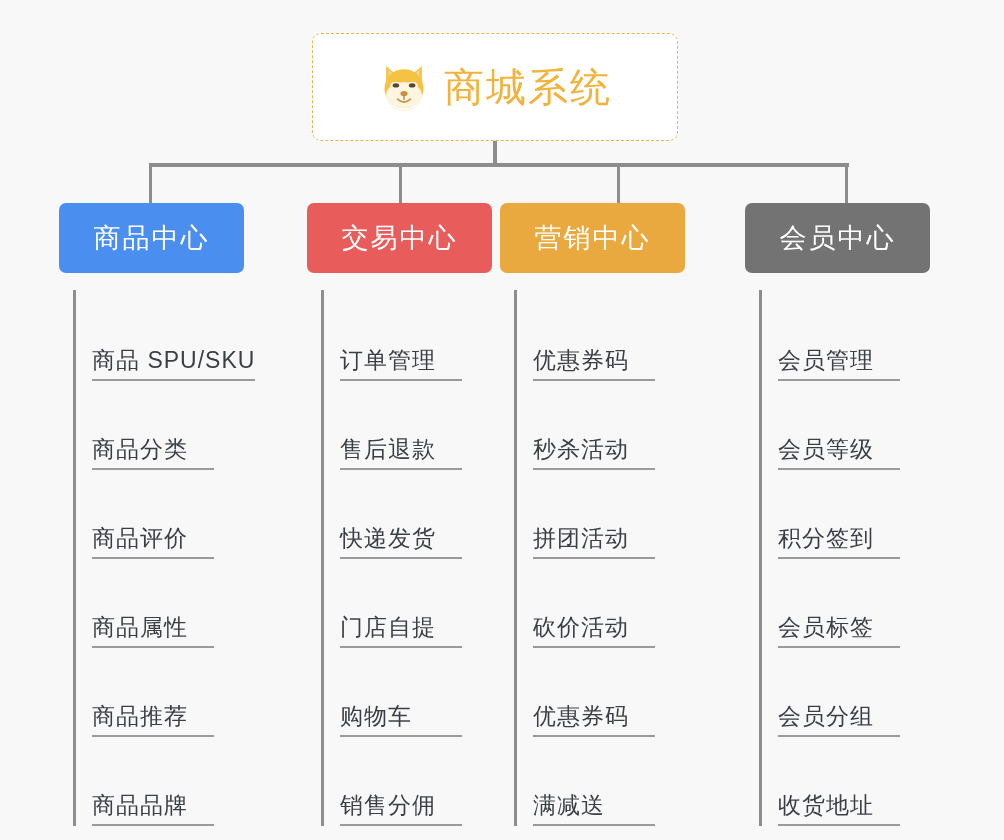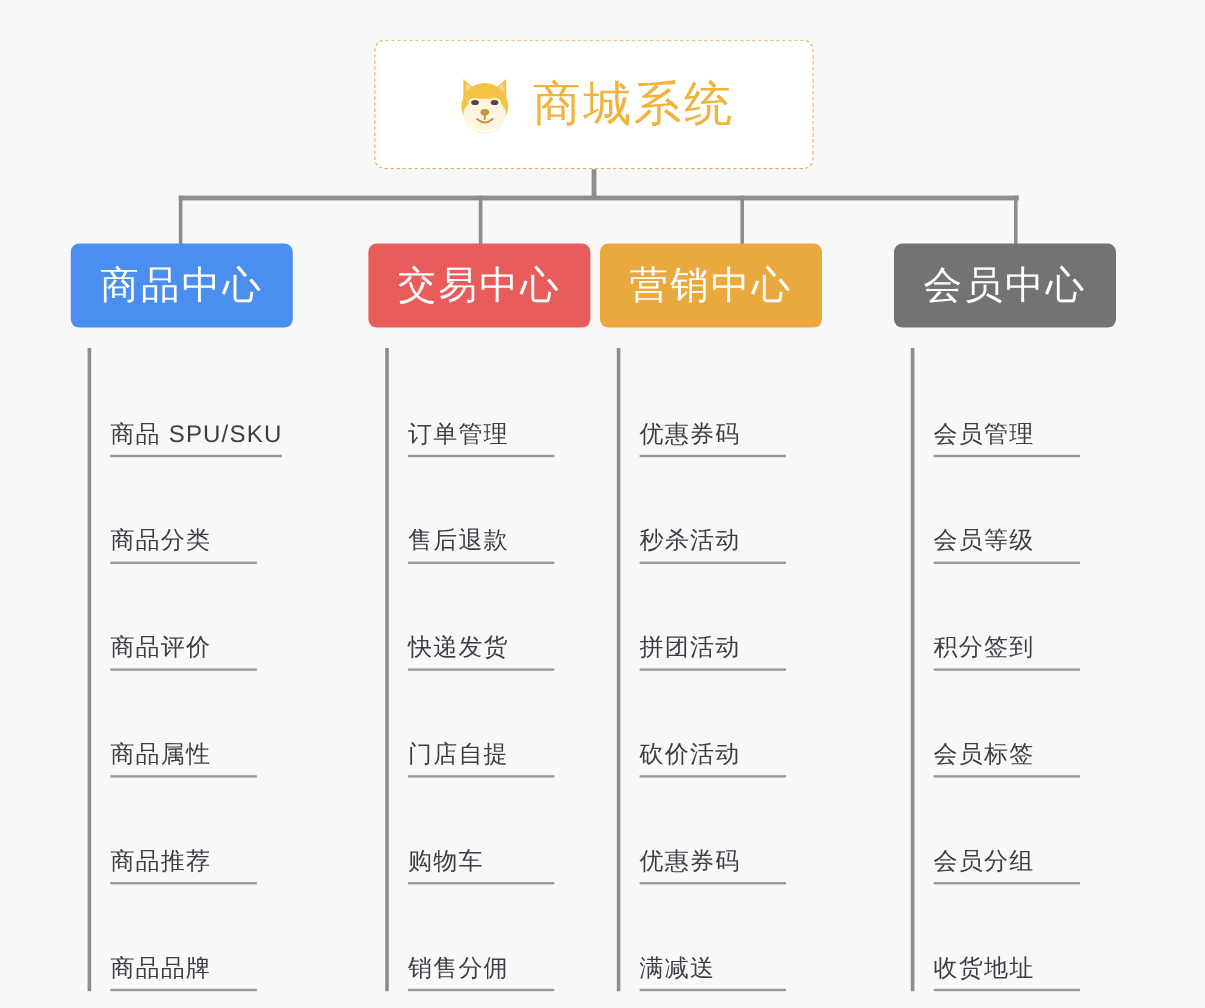--- a/index.html
+++ b/index.html
@@ -66,21 +66,21 @@
     width: 200px;
   }
   .col-header {
     width: 185px;
     height: 70px;
     border-radius: 7px;
     display: flex;
     align-items: center;
     justify-content: center;
     color: #ffffff;
-    font-size: 32px;
+    font-size: 27px;
     letter-spacing: 2px;
     box-sizing: border-box;
   }
 
   
   .leaf-list {
     position: relative;
     margin-top: 17px;
     margin-left: 14px;
     border-left: 3px solid #8d8d8d;
@@ -88,21 +88,21 @@
   }
   .leaf-item {
     position: relative;
     height: 89px;
     box-sizing: border-box;
     display: flex;
     align-items: flex-end;
     padding-left: 16px;
   }
   .leaf-label {
-    font-size: 20px;
+    font-size: 23px;
     color: #3b3f45;
     white-space: nowrap;
     line-height: 1;
     padding-bottom: 7px;
     border-bottom: 2px solid #9a9a9a;
     display: inline-block;
     min-width: 122px;
     letter-spacing: 1px;
   }
 </style>

